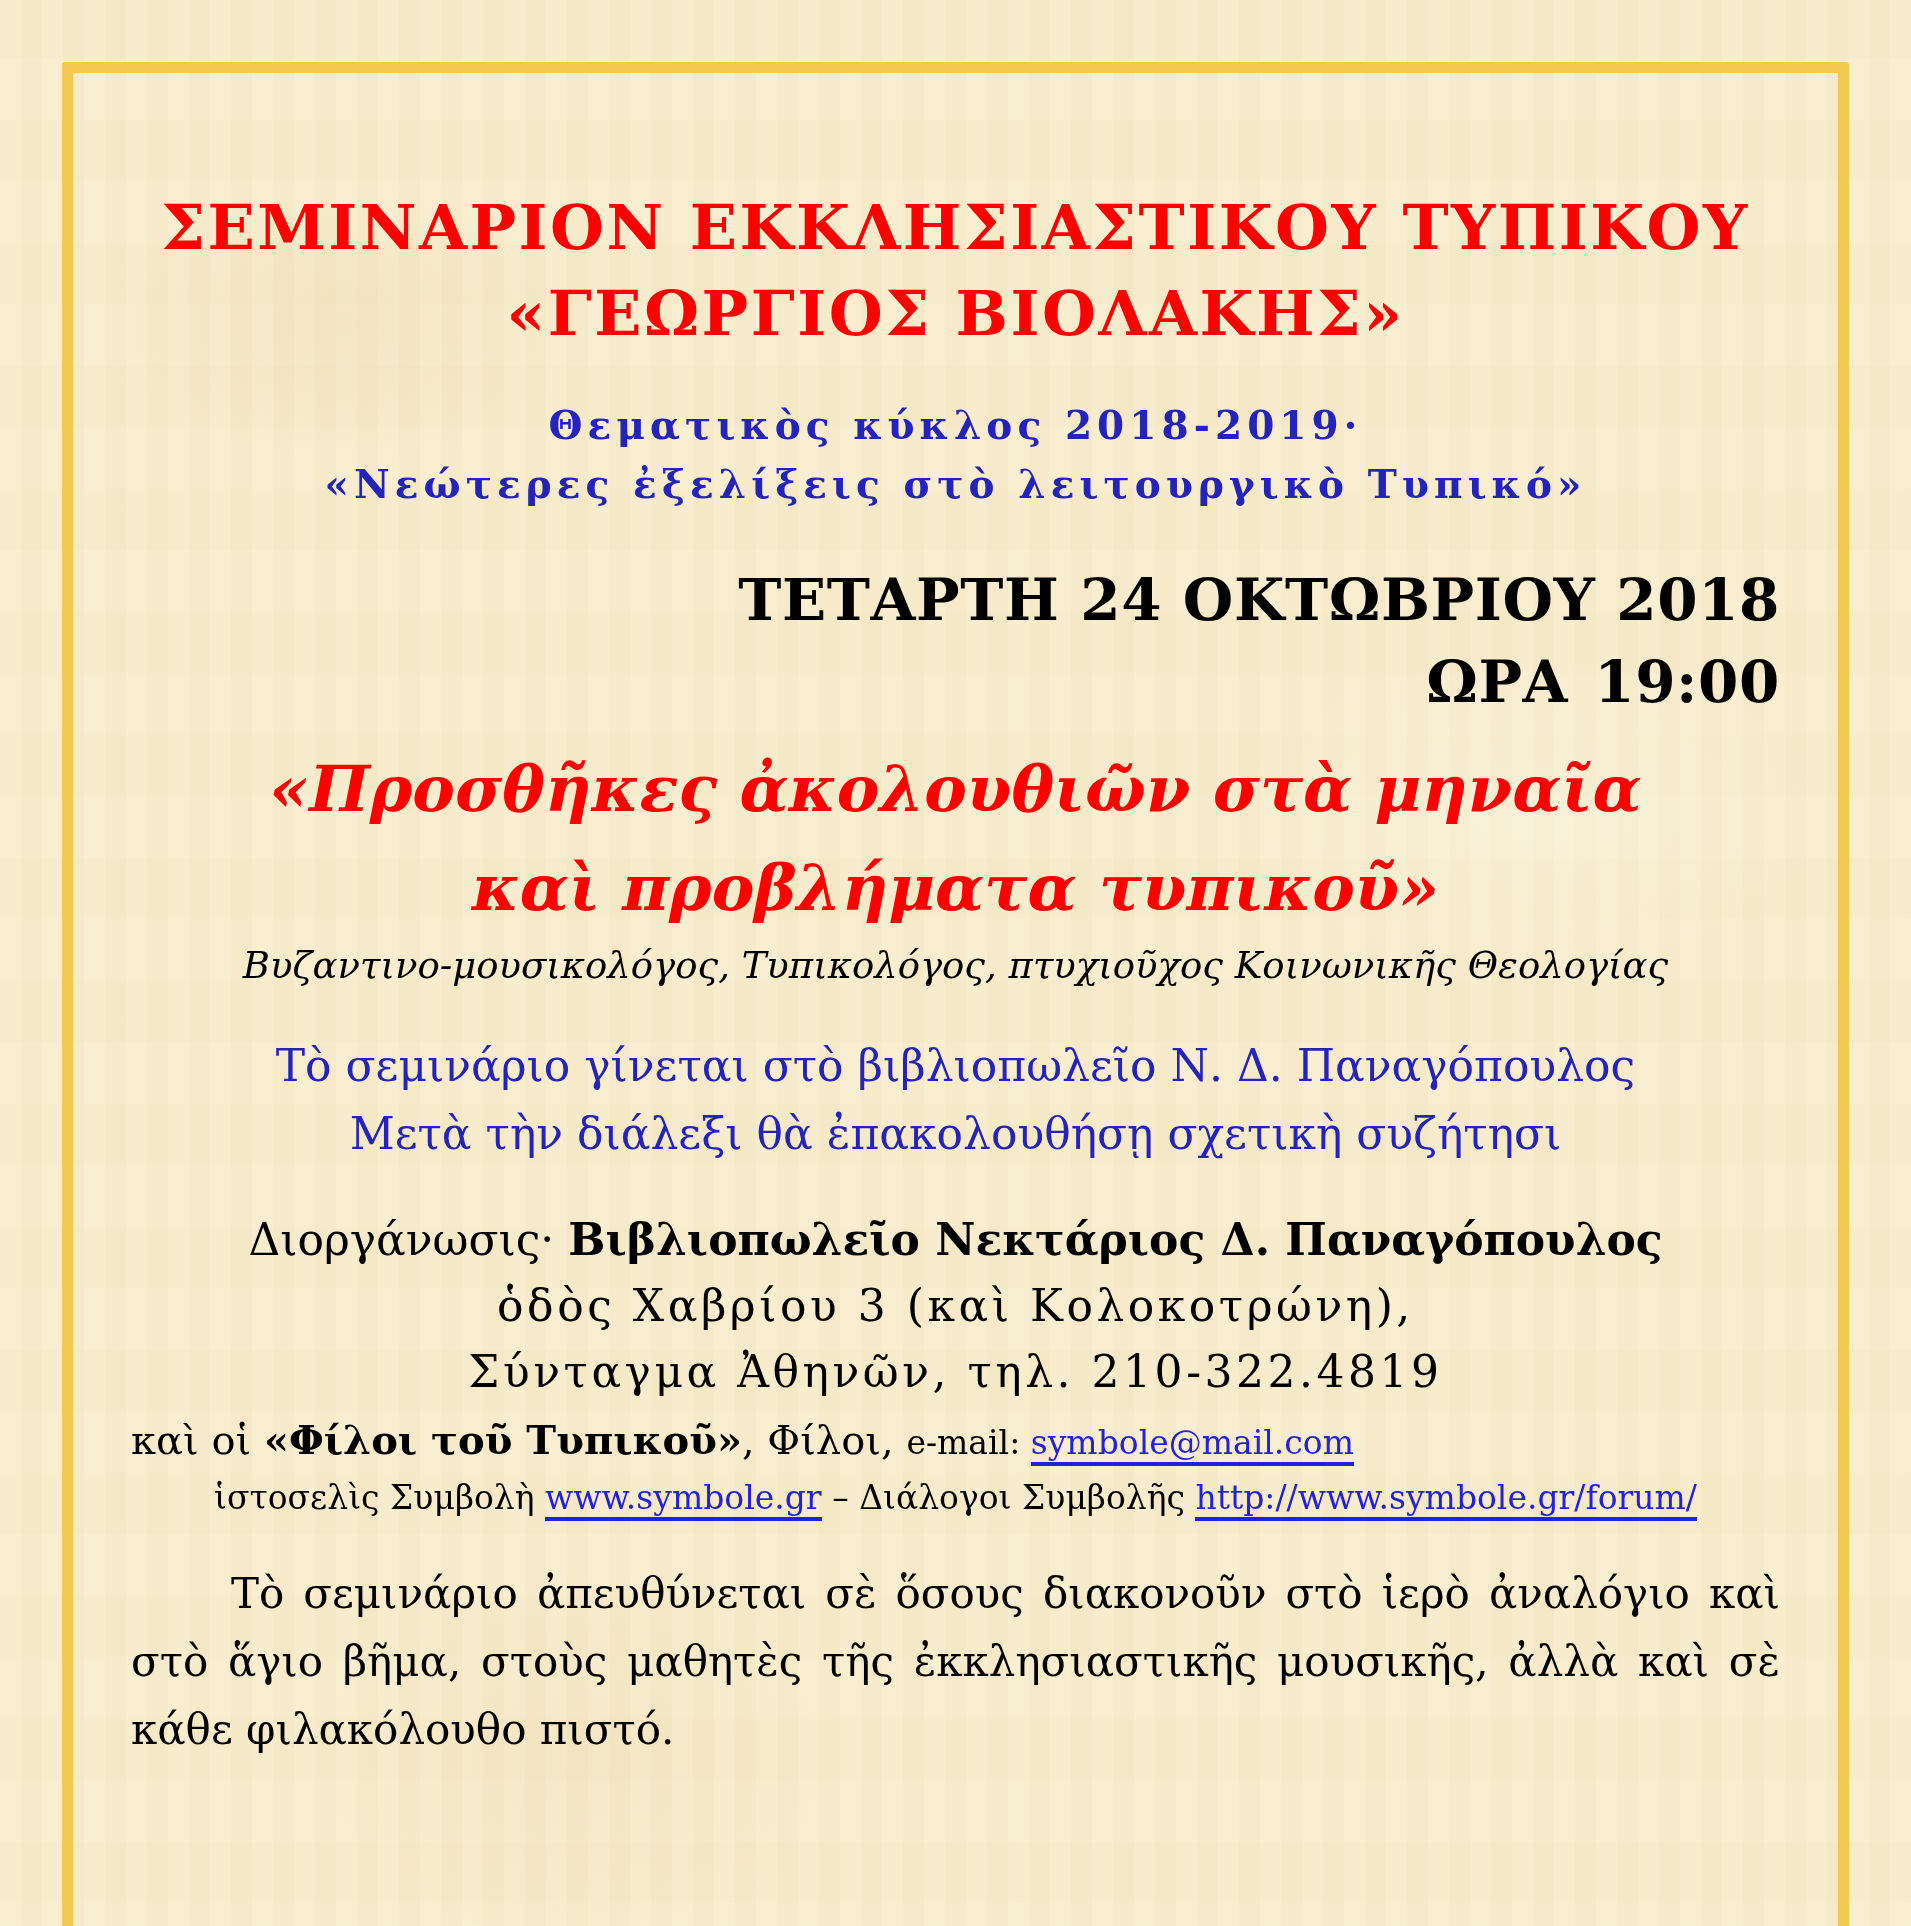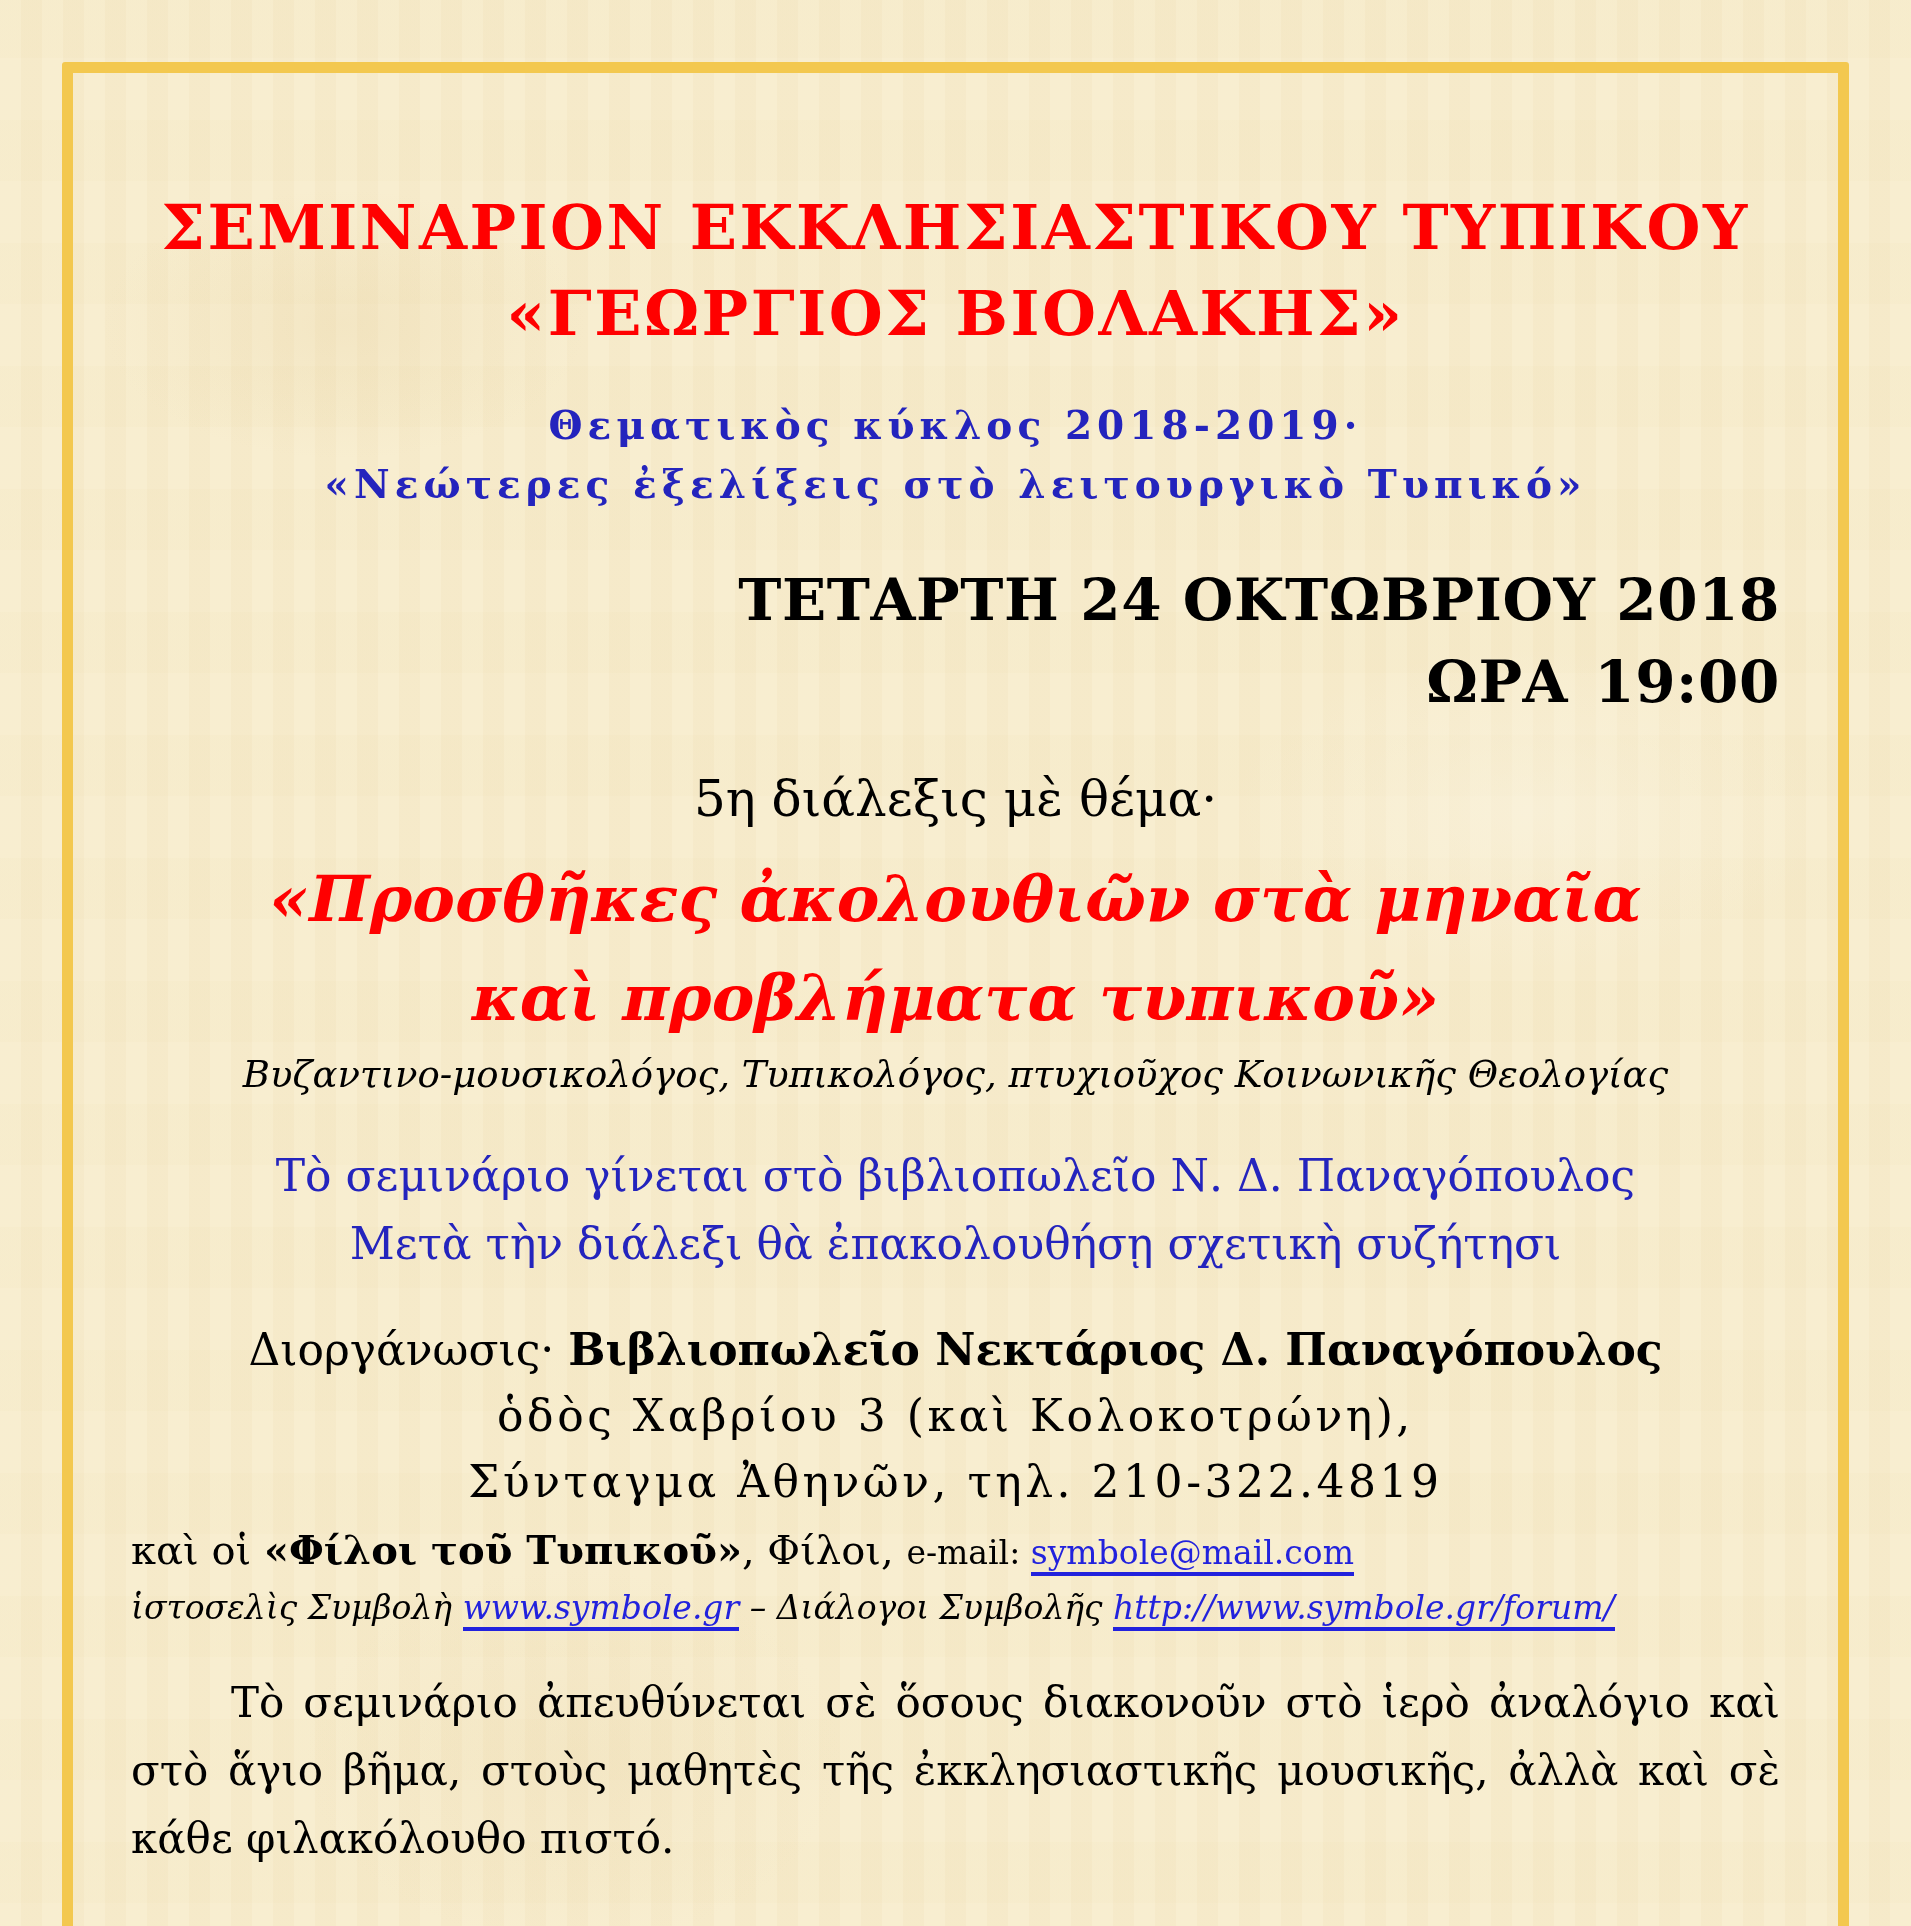--- a/index.html
+++ b/index.html
@@ -89,22 +89,22 @@
   }
   .organizer .org-name{font-weight:bold;}
   .org-address{letter-spacing:.08em;line-height:1.5;font-size:44px;}
   .friends{
     margin-top:4.6px;text-align:left;
     font-size:40px;line-height:1.5;
   }
   .friends .fr-name{font-weight:bold;text-align:center;}
   .friends .small{font-size:33px;}
   .weblinks{
-    margin-top:3.1px;text-align:left;
-    font-size:33px;line-height:1.5;font-style:italic;
+    margin-top:3.1px;text-align:center;
+    font-size:33px;line-height:1.5;
   }
   a.lnk{
     color:var(--link);
     text-decoration:none;
     border-bottom:.13em solid var(--link);
     cursor:pointer;
   }
   .paragraph{
     margin-top:37px;
     font-size:42px;line-height:1.62;
@@ -127,21 +127,20 @@
     <div class="cycle">
       <div class="nowrap">Θεματικὸς κύκλος 2018-2019·</div>
       <div class="nowrap">«Νεώτερες ἐξελίξεις στὸ λειτουργικὸ Τυπικό»</div>
     </div>
 
     <div class="bigdate">
       <div class="nowrap">ΤΕΤΑΡΤΗ 24 ΟΚΤΩΒΡΙΟΥ 2018</div>
       <div class="nowrap"><span>ΩΡΑ</span><span class="time-gap"></span><span>19:00</span></div>
     </div>
 
-    <div class="intro nowrap">5η διάλεξις μὲ θέμα·</div>
 
     <div class="theme">
       <div class="nowrap">«Προσθῆκες ἀκολουθιῶν στὰ μηναῖα</div>
       <div class="nowrap">καὶ προβλήματα τυπικοῦ»</div>
     </div>
 
     <div class="speaker-line2 nowrap">Βυζαντινο-μουσικολόγος, Τυπικολόγος, πτυχιοῦχος Κοινωνικῆς Θεολογίας</div>
 
     <div class="venue">
       <div class="nowrap">Τὸ σεμινάριο γίνεται στὸ βιβλιοπωλεῖο Ν. Δ. Παναγόπουλος</div>

